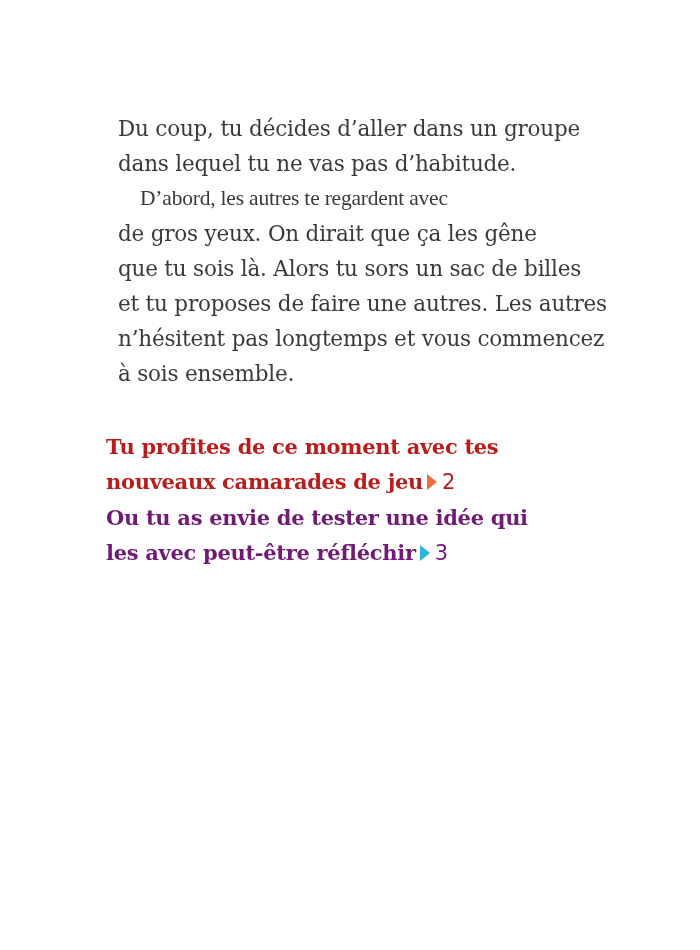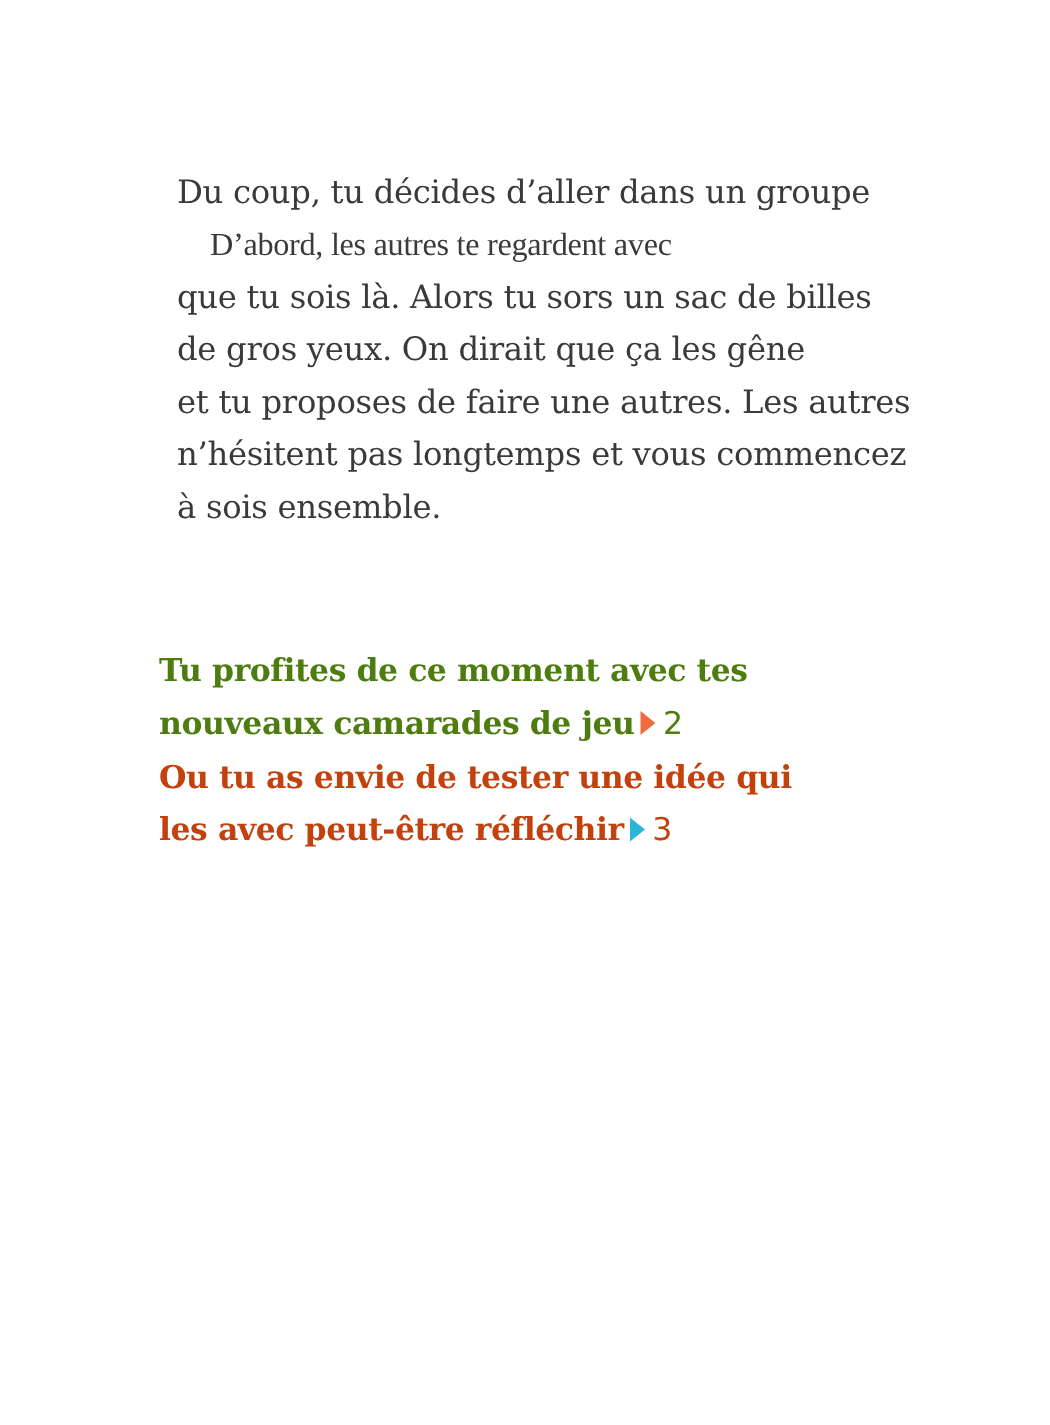--- a/index.html
+++ b/index.html
@@ -53,44 +53,45 @@
     }
     .choice {
       display: block;
       cursor: pointer;
       text-decoration: none;
     }
     .choice .line {
       display: block;
       white-space: nowrap;
     }
-    .choice-orange { color: #4d7c0f; }
-    .choice-blue { color: #c2410c; }
+    .choice-orange { color: #b91c1c; }
+    .choice-blue { color: #701a75; }
     .arrow {
       display: inline-block;
       width: 0;
       height: 0;
       border-top: 8px solid transparent;
       border-bottom: 8px solid transparent;
       margin: 0 5px 0 4px;
       vertical-align: -1px;
     }
     .choice-orange .arrow { border-left: 10px solid #f26b3d; }
     .choice-blue .arrow { border-left: 10px solid #2bb5d9; }
     .target { font-weight: normal; font-family: "DejaVu Sans", sans-serif; }
   </style>
 </head>
 <body>
 
 <div class="page">
   <div class="body-text">
     <span class="line">Du coup, tu décides d’aller dans un groupe</span>
+    <span class="line">dans lequel tu ne vas pas d’habitude.</span>
     <span class="line indent">D’abord, les autres te regardent avec</span>
+    <span class="line">de gros yeux. On dirait que ça les gêne</span>
     <span class="line">que tu sois là. Alors tu sors un sac de billes</span>
-    <span class="line">de gros yeux. On dirait que ça les gêne</span>
     <span class="line">et tu proposes de faire une autres. Les autres</span>
     <span class="line">n’hésitent pas longtemps et vous commencez</span>
     <span class="line">à sois ensemble.</span>
   </div>
 
   <div class="choices">
     <a class="choice choice-orange">
       <span class="line">Tu profites de ce moment avec tes</span>
       <span class="line"><span>nouveaux camarades de jeu</span><span class="arrow"></span><span class="target">2</span></span>
     </a>

